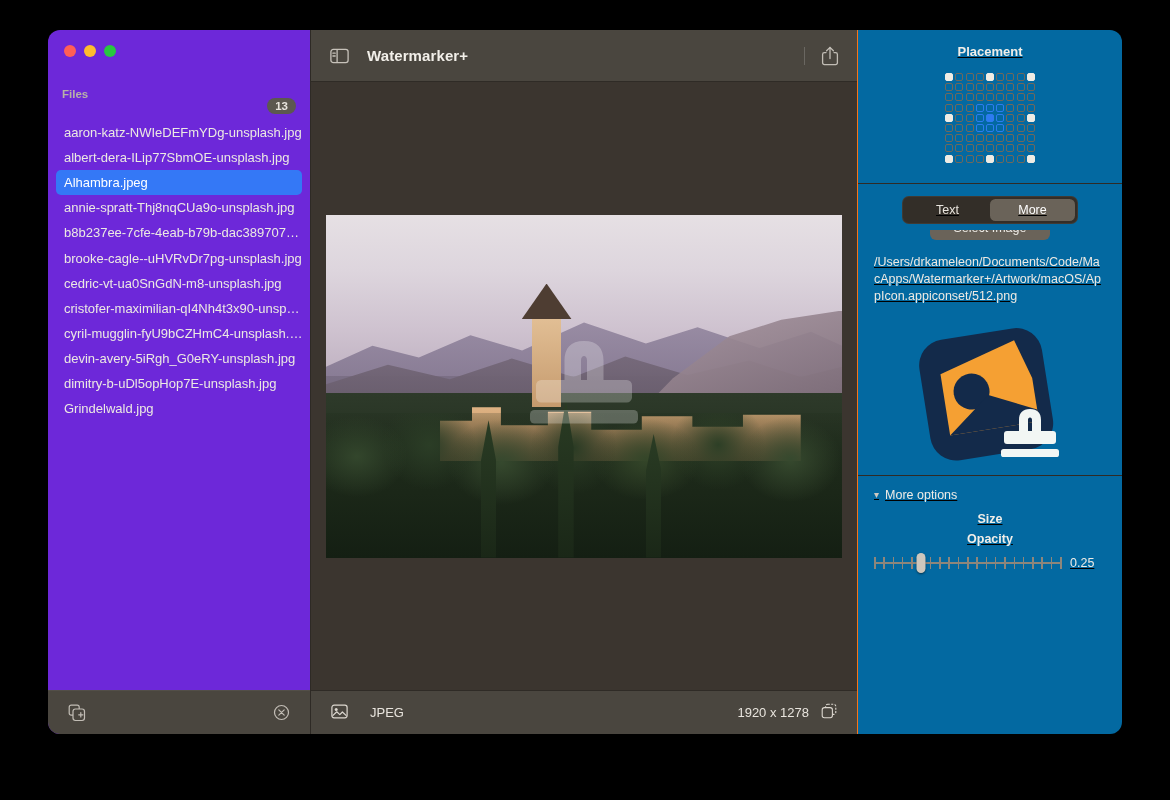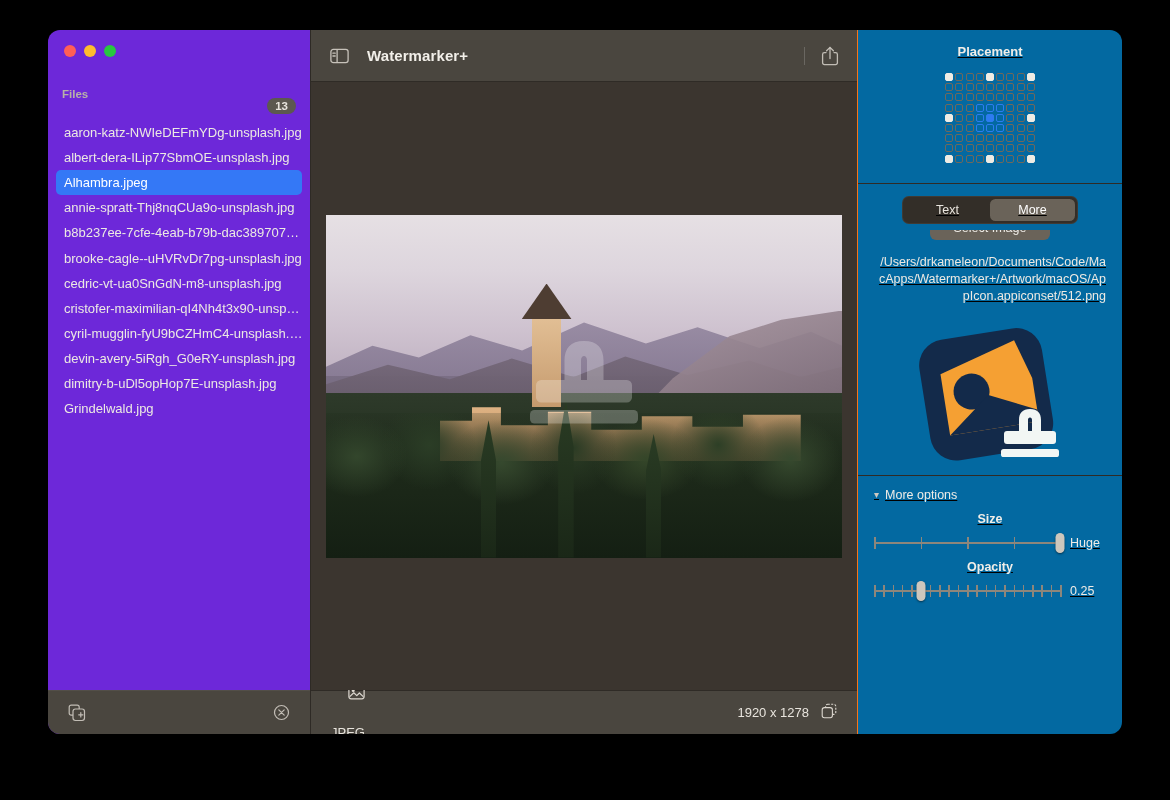--- a/index.html
+++ b/index.html
@@ -187,21 +187,21 @@
   }
   .statusbar {
     height: 44px;
     display: flex; align-items: center;
     padding: 0 20px;
     background: #4a463f;
     border-top: 1px solid #2f2b26;
     color: #e8e4dd;
     font-size: 13px;
   }
-  .status-left { display: flex; align-items: flex-end; gap: 22px; flex-direction: column; }
+  .status-left { display: flex; align-items: center; gap: 22px; }
   .status-right { margin-left: auto; display: flex; align-items: center; gap: 12px; }
   
   .inspector {
     width: 265px;
     background: #0369a1;
     display: flex; flex-direction: column;
     border-left: 1px solid #f97316;
     text-decoration: underline;
   }
   .sec {
@@ -261,21 +261,21 @@
     width: 120px; height: 24px;
     background: #6a6359;
     border-radius: 6px;
     color: #efece6; font-size: 12.5px;
     display: flex; align-items: center; justify-content: center;
   }
   .path-text {
     margin-top: 14px;
     font-size: 12.5px; line-height: 17px;
     color: #eeeae3;
-    text-align: right;
+    text-align: left;
     width: 100%;
     word-break: break-all;
   }
   .app-icon-wrap {
     margin-top: 16px;
     width: 160px; height: 150px;
     display: flex; align-items: center; justify-content: center;
   }
   .more-sec {
     padding: 12px 16px 16px 16px;
@@ -550,32 +550,20 @@
         </div>
       </div>
 
       <div class="more-sec">
         <div class="more-toggle">
           <span class="chev">▾</span>
           <span>More options</span>
         </div>
 
         <div class="slider-label">Size</div>
-        <div class="slider-row">
-          <div class="track-wrap" id="size-track">
-            <div class="track"></div>
-          <div class="tick" style="left: 0%;"></div>
-              <div class="tick" style="left: 25%;"></div>
-              <div class="tick" style="left: 50%;"></div>
-              <div class="tick" style="left: 75%;"></div>
-              <div class="tick" style="left: 100%;"></div>
-              <div class="thumb" style="left: 100%;"></div>
-            </div>
-          <div class="slider-value">Huge</div>
-        </div>
 
         <div class="slider-label">Opacity</div>
         <div class="slider-row">
           <div class="track-wrap" id="opacity-track">
             <div class="track"></div>
           <div class="tick" style="left: 0%;"></div>
               <div class="tick" style="left: 5%;"></div>
               <div class="tick" style="left: 10%;"></div>
               <div class="tick" style="left: 15%;"></div>
               <div class="tick" style="left: 20%;"></div>

